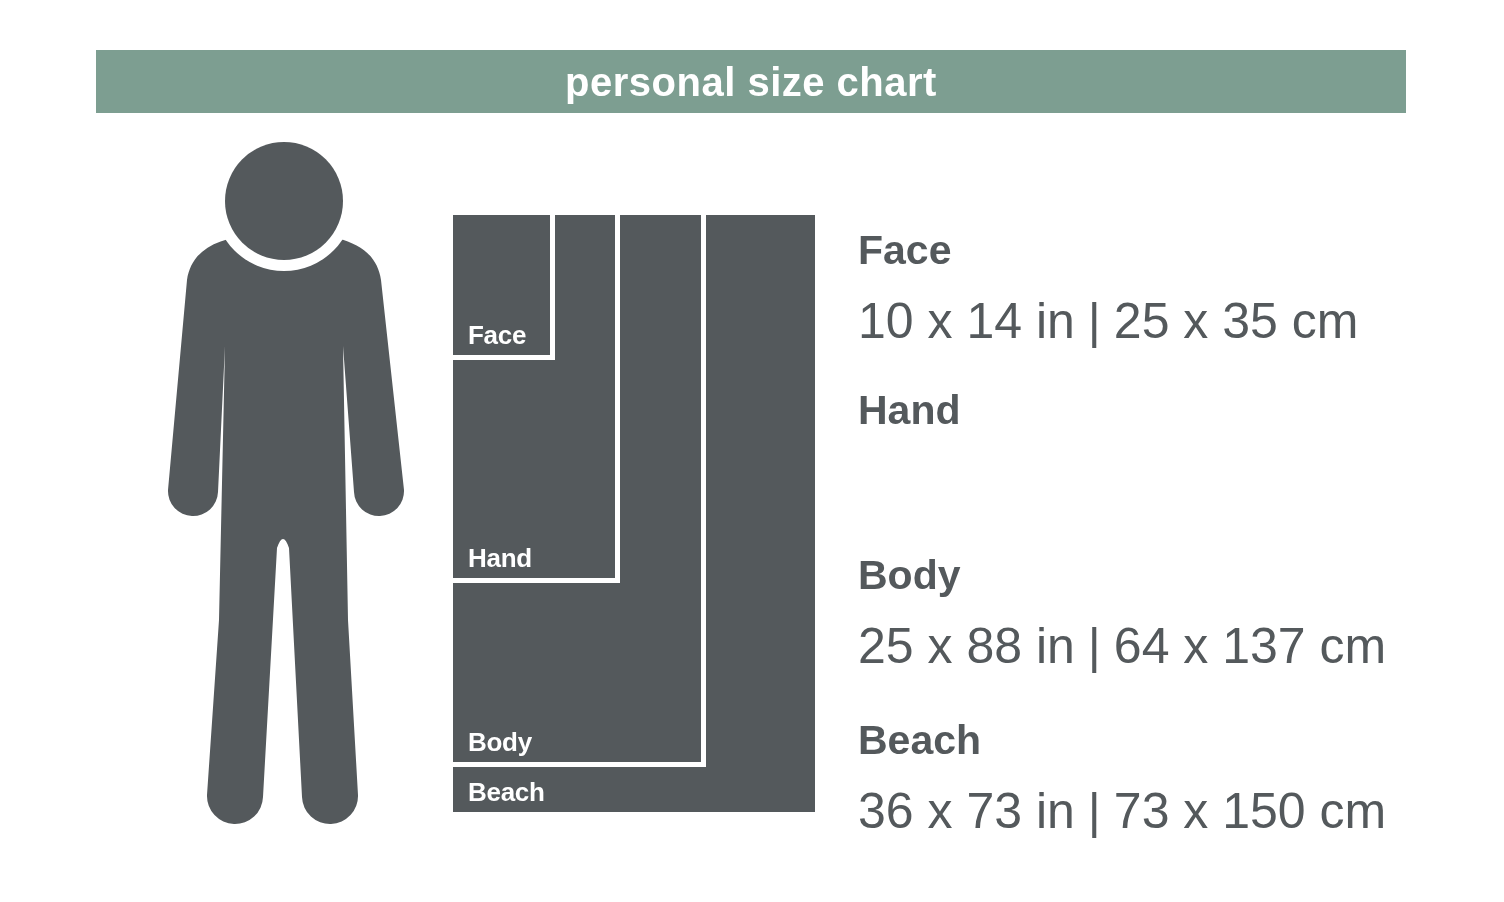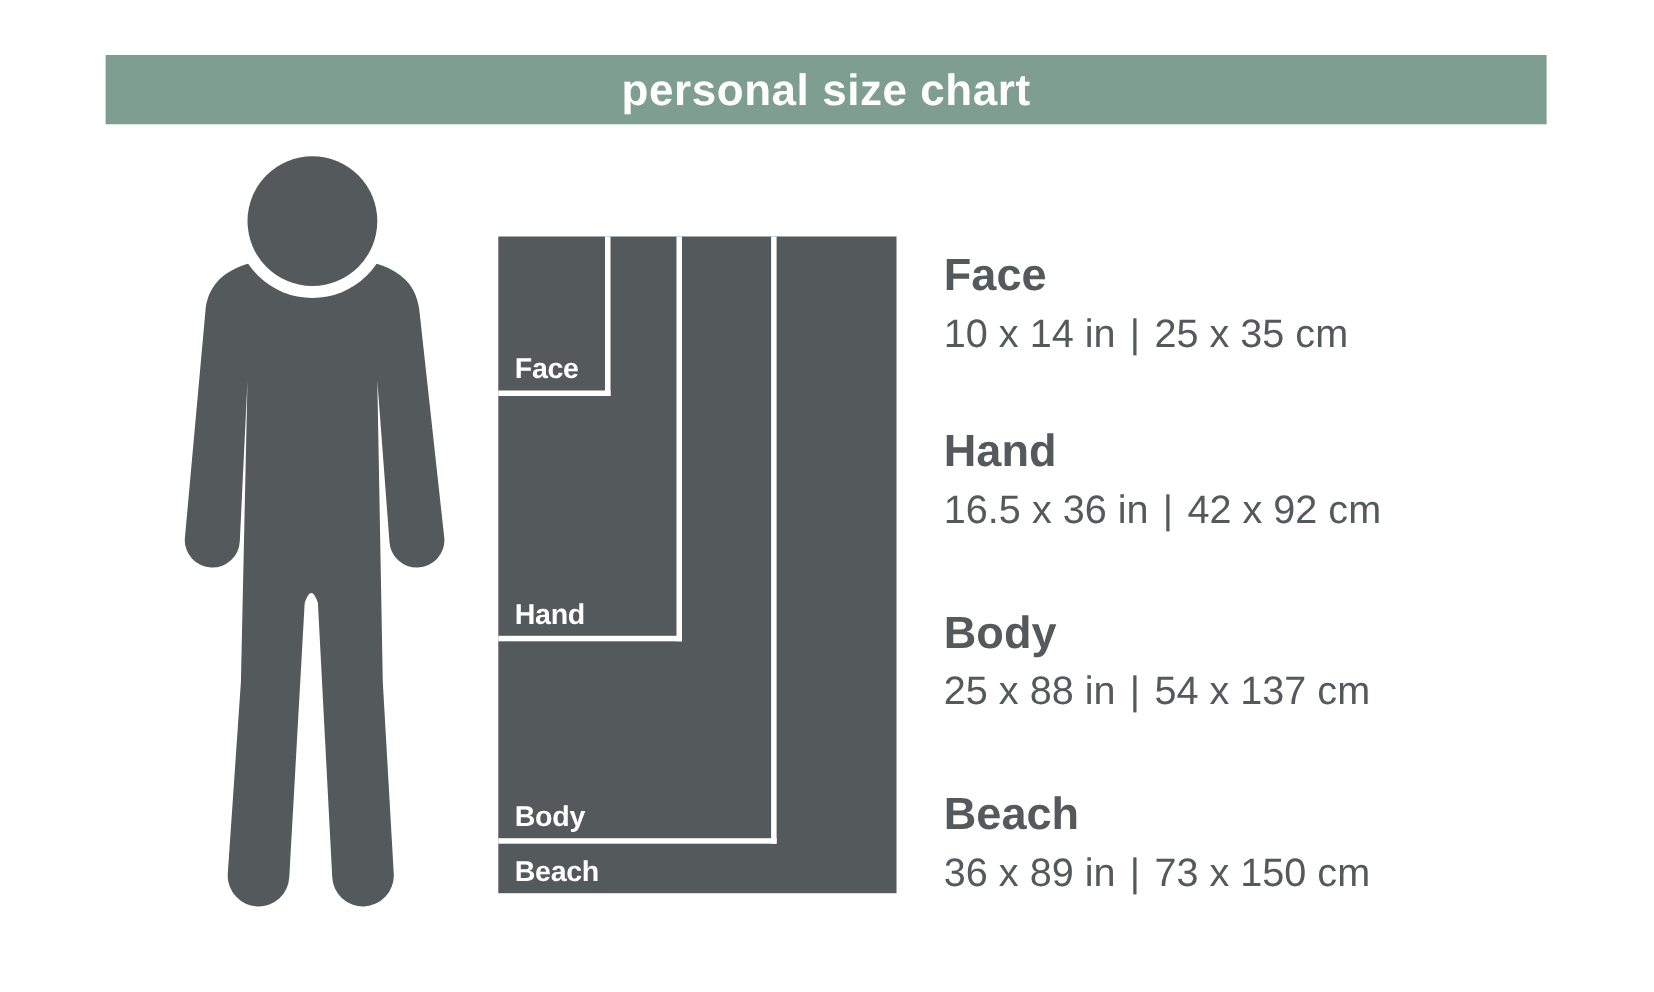--- a/index.html
+++ b/index.html
@@ -49,21 +49,21 @@
     font-size:26px;font-weight:bold;line-height:1;letter-spacing:-0.3px;
     white-space:nowrap;
   }
   
   .size-entry{position:absolute;left:858px;color:var(--dark-gray,#54595c);white-space:nowrap;}
   .size-entry.e0{top:225px;}
   .size-entry.e1{top:385px;}
   .size-entry.e2{top:550px;}
   .size-entry.e3{top:715px;}
   .size-name{font-size:41px;font-weight:bold;line-height:50px;}
-  .size-dims{font-size:36px;font-weight:normal;line-height:52px;margin-top:2px;text-align:center;}
+  .size-dims{font-size:50px;font-weight:normal;line-height:52px;margin-top:20px;text-align:center;}
   .size-dims .sep{margin:0 13px;}
 </style>
 </head>
 <body>
 
 <div id="canvas">
 
   <div class="banner">
     <h1>personal size chart</h1>
   </div>
@@ -109,32 +109,29 @@
 
   <div class="size-entry e0">
     <div class="size-name">Face</div>
     <div class="size-dims">
       <span>10 x 14 in</span><span class="sep">|</span><span>25 x 35 cm</span>
     </div>
   </div>
 
   <div class="size-entry e1">
     <div class="size-name">Hand</div>
-    <div class="size-dims">
-      <span>16.5 x 36 in</span><span class="sep">|</span><span>42 x 92 cm</span>
-    </div>
   </div>
 
   <div class="size-entry e2">
     <div class="size-name">Body</div>
     <div class="size-dims">
-      <span>25 x 88 in</span><span class="sep">|</span><span>54 x 137 cm</span>
+      <span>25 x 88 in</span><span class="sep">|</span><span>64 x 137 cm</span>
     </div>
   </div>
 
   <div class="size-entry e3">
     <div class="size-name">Beach</div>
     <div class="size-dims">
-      <span>36 x 89 in</span><span class="sep">|</span><span>73 x 150 cm</span>
+      <span>36 x 73 in</span><span class="sep">|</span><span>73 x 150 cm</span>
     </div>
   </div>
 
 </div>
 
 </body></html>

